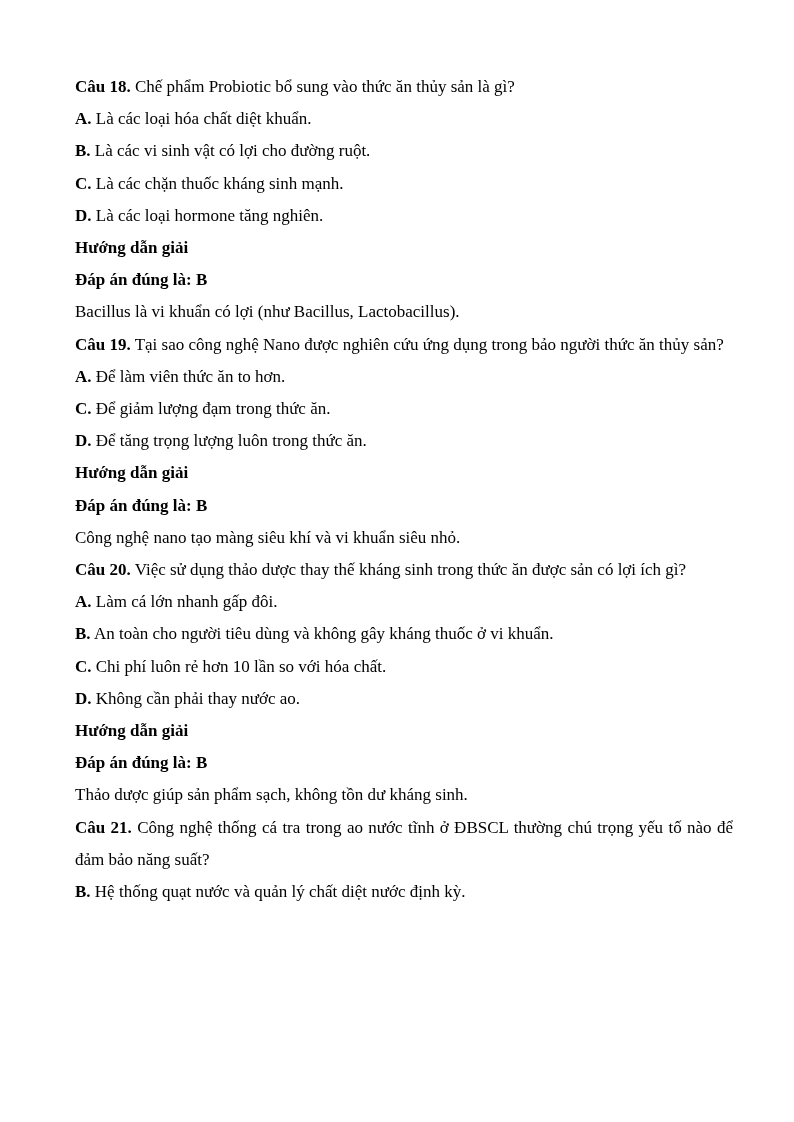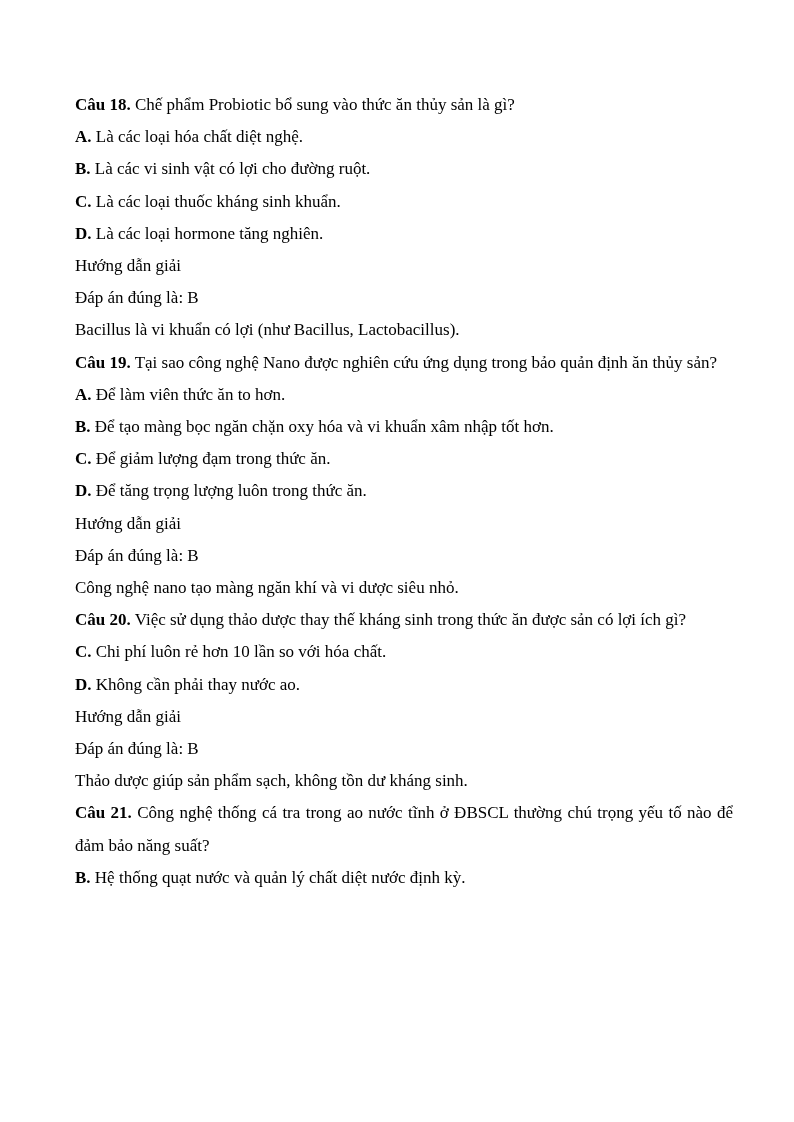--- a/index.html
+++ b/index.html
@@ -9,60 +9,61 @@
     height: 1122px;
     margin: 0 auto;
     overflow: hidden;
     font-family: "Liberation Serif", "DejaVu Serif", serif;
     color: #000000;
   }
   .doc {
     width: 794px;
     height: 1122px;
     background: #ffffff;
-    padding: 89px 61px 0 75px;
+    padding: 71px 61px 0 75px;
   }
   .para {
     font-size: 17px;
     line-height: 32.2px;
     text-align: justify;
     color: #000000;
   }
   .para b { font-weight: bold; }
-  .para.bold { font-weight: normal; }
+  .para.bold { font-weight: bold; }
 </style>
 </head>
 <body>
 
 <div class="doc">
 
   <section>
     <p class="para"><b>Câu 18.</b> <span>Chế phẩm Probiotic bổ sung vào thức ăn thủy sản là gì?</span></p>
-    <p class="para"><b>A.</b> <span>Là các loại hóa chất diệt nghệ.</span></p>
+    <p class="para"><b>A.</b> <span>Là các loại hóa chất diệt khuẩn.</span></p>
     <p class="para"><b>B.</b> <span>Là các vi sinh vật có lợi cho đường ruột.</span></p>
-    <p class="para"><b>C.</b> <span>Là các loại thuốc kháng sinh khuẩn.</span></p>
+    <p class="para"><b>C.</b> <span>Là các chặn thuốc kháng sinh mạnh.</span></p>
     <p class="para"><b>D.</b> <span>Là các loại hormone tăng nghiên.</span></p>
     <p class="para bold">Hướng dẫn giải</p>
     <p class="para bold">Đáp án đúng là: B</p>
     <p class="para">Bacillus là vi khuẩn có lợi (như Bacillus, Lactobacillus).</p>
   </section>
 
   <section>
-    <p class="para"><b>Câu 19.</b> <span>Tại sao công nghệ Nano được nghiên cứu ứng dụng trong bảo quản định ăn thủy sản?</span></p>
+    <p class="para"><b>Câu 19.</b> <span>Tại sao công nghệ Nano được nghiên cứu ứng dụng trong bảo người thức ăn thủy sản?</span></p>
     <p class="para"><b>A.</b> <span>Để làm viên thức ăn to hơn.</span></p>
-    <p class="para"><b>B.</b> <span>Để tạo màng bọc ngăn chặn oxy hóa và vi khuẩn xâm nhập tốt hơn.</span></p>
     <p class="para"><b>C.</b> <span>Để giảm lượng đạm trong thức ăn.</span></p>
     <p class="para"><b>D.</b> <span>Để tăng trọng lượng luôn trong thức ăn.</span></p>
     <p class="para bold">Hướng dẫn giải</p>
     <p class="para bold">Đáp án đúng là: B</p>
-    <p class="para">Công nghệ nano tạo màng ngăn khí và vi dược siêu nhỏ.</p>
+    <p class="para">Công nghệ nano tạo màng siêu khí và vi khuẩn siêu nhỏ.</p>
   </section>
 
   <section>
     <p class="para"><b>Câu 20.</b> <span>Việc sử dụng thảo dược thay thế kháng sinh trong thức ăn được sản có lợi ích gì?</span></p>
+    <p class="para"><b>A.</b> <span>Làm cá lớn nhanh gấp đôi.</span></p>
+    <p class="para"><b>B.</b> <span>An toàn cho người tiêu dùng và không gây kháng thuốc ở vi khuẩn.</span></p>
     <p class="para"><b>C.</b> <span>Chi phí luôn rẻ hơn 10 lần so với hóa chất.</span></p>
     <p class="para"><b>D.</b> <span>Không cần phải thay nước ao.</span></p>
     <p class="para bold">Hướng dẫn giải</p>
     <p class="para bold">Đáp án đúng là: B</p>
     <p class="para">Thảo dược giúp sản phẩm sạch, không tồn dư kháng sinh.</p>
   </section>
 
   <section>
     <p class="para"><b>Câu 21.</b> <span>Công nghệ thống cá tra trong ao nước tĩnh ở ĐBSCL thường chú trọng yếu tố nào để đảm bảo năng suất?</span></p>
     <p class="para"><b>B.</b> <span>Hệ thống quạt nước và quản lý chất diệt nước định kỳ.</span></p>

